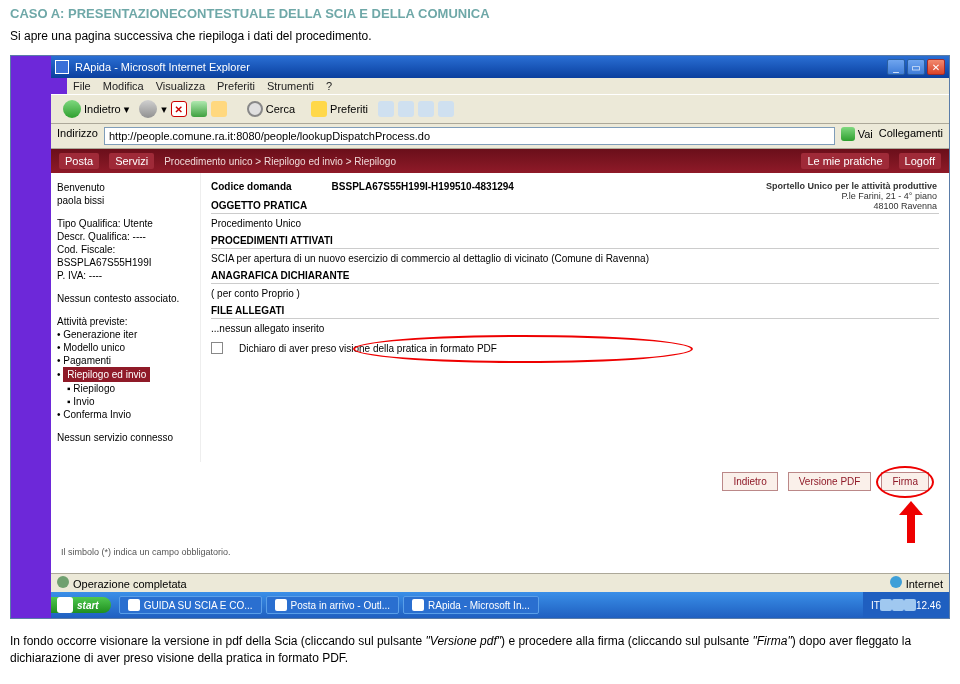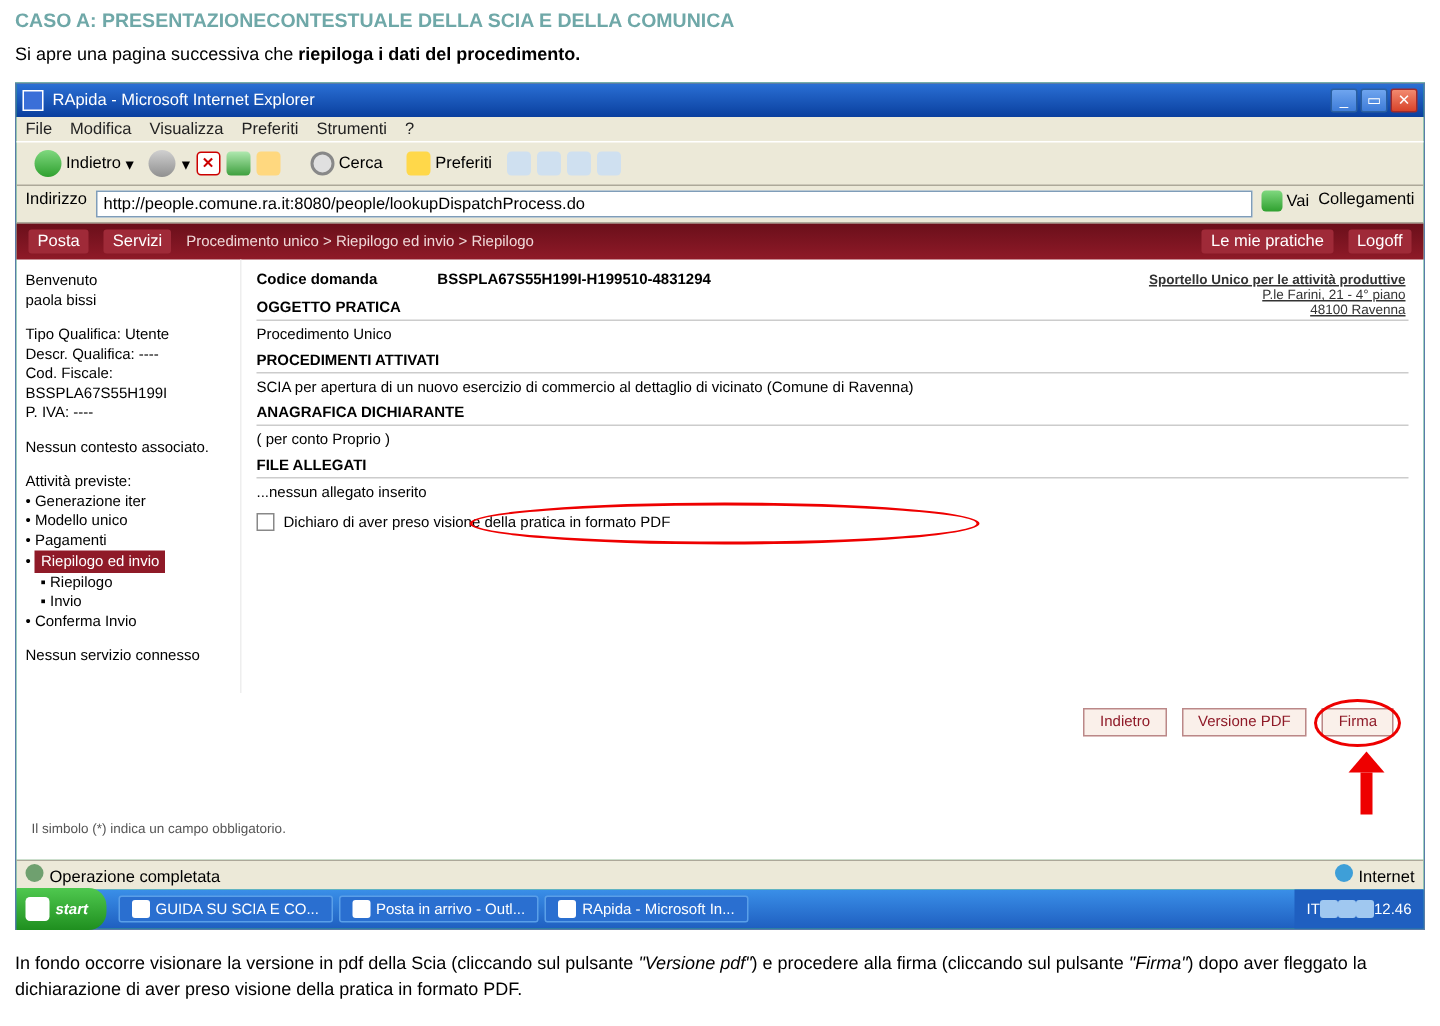--- a/index.html
+++ b/index.html
@@ -1,28 +1,28 @@
 <!DOCTYPE html>
 <html><head>
 <meta charset="utf-8">
 <style>
   * { box-sizing: border-box; margin: 0; padding: 0; }
   body { font-family: Arial, sans-serif; font-size: 11px; width: 960px; background: #fff; color: #000; }
   .page { padding: 6px 10px; }
   .title-line1 { color: #6FA8A8; font-weight: bold; font-size: 13px; margin-bottom: 8px; }
   .intro-line { font-size: 12px; margin-bottom: 12px; }
-  .intro-line .bold { font-weight: bold; }
-  .browser-frame { border: 1px solid #5a7ca8; background: #22c55e; }
+  .intro-line .bold { font-weight: normal; }
+  .browser-frame { border: 1px solid #5a7ca8; background: #6d28d9; padding-left: 40px; }
   .titlebar { background: linear-gradient(#2a6fd4,#0a3f9e); color: #fff; height: 22px; display: flex; align-items: center; padding: 0 4px; font-size: 11px; }
   .titlebar-icon { width: 14px; height: 14px; background: #3a6fd8; border: 1px solid #fff; margin-right: 6px; }
   .titlebar-text { flex: 1; }
   .win-btns { display: flex; gap: 2px; }
   .win-btn { width: 18px; height: 16px; background: linear-gradient(#6fa5ef,#3e7cd8); border: 1px solid #2a5fa0; border-radius: 2px; display:flex; align-items:center; justify-content:center; font-size:10px; color:#fff; }
   .win-close { background: linear-gradient(#f28a6f,#d8432a); border-color:#a02a2a; }
-  .menubar { background: #ece9d8; display: flex; gap: 12px; padding: 2px 6px; font-size: 11px; color:#222; }
+  .menubar { background: #ece9d8; display: flex; gap: 12px; padding: 2px 6px; font-size: 11px; color:#222;margin-left:16px; }
   .toolbar { background: #ece9d8; display: flex; align-items: center; gap: 4px; padding: 3px 6px; border-top:1px solid #fff; border-bottom:1px solid #aca899; }
   .tbtn { display:flex; align-items:center; gap:3px; padding:2px 6px; border-radius:3px; font-size:11px; }
   .ticon { width:18px; height:18px; border-radius:50%; display:inline-block; }
   .ti-back { background: linear-gradient(#7fd87f,#2fa02f); }
   .ti-fwd { background: linear-gradient(#d0d0d0,#909090); }
   .ti-stop { width:16px;height:16px;border-radius:3px; background:#fff; border:1px solid #c00; display:inline-flex;align-items:center;justify-content:center;color:#c00;font-weight:bold;font-size:10px;}
   .ti-refresh { width:16px;height:16px; background:linear-gradient(#afe8af,#3fa03f); border-radius:3px; }
   .ti-home { width:16px;height:16px; background:#ffd87f; border-radius:3px; }
   .ti-search{ width:16px;height:16px; background:#e0e0e0; border-radius:50%; border:2px solid #888;}
   .ti-star{ width:16px;height:16px; background:#ffd84a; border-radius:3px;}
@@ -36,38 +36,38 @@
   .topnav { background: linear-gradient(#6a0f1a,#8f1a28); color:#fff; display:flex; justify-content:space-between; padding:4px 8px; font-size:11px; }
   .topnav .left { display:flex; gap:10px; align-items:center;}
   .topnav .box { background:#9f2a38; padding:2px 6px; border-radius:2px; }
   .breadcrumb-text { color:#f0d8d8; font-size:10px;}
   .layout { display:flex; }
   .sidebar { width:150px; padding:8px 6px; font-size:10px; border-right:1px solid #eee;}
   .sidebar .block { margin-bottom:10px; line-height:1.3;}
   .sidebar .sel { background:#8f1a28; color:#fff; padding:1px 4px; display:inline-block;}
   .main { flex:1; padding:8px 10px; font-size:10px; position:relative;}
   .info-row { display:flex; gap:40px; margin-bottom:8px;}
-  .right-info { position:absolute; right:12px; top:8px; text-align:right; font-size:9px; color:#333;text-decoration:underline;}
+  .right-info { position:absolute; right:12px; top:8px; text-align:right; font-size:9px; color:#333;}
   .section-head { font-weight:bold; border-bottom:1px solid #ccc; margin:6px 0 4px; padding-bottom:2px; font-size:10px;}
-  .checkbox-row { display:flex; align-items:center; gap:6px; margin-top:8px; position:relative;}
+  .checkbox-row { display:flex; align-items:center; gap:16px; margin-top:8px; position:relative;}
   .checkbox { width:12px;height:12px;border:1px solid #888;background:#fff;}
   .ellipse-red { border:2px solid #e00; border-radius:50%; position:absolute; }
   .el1 { width:340px; height:28px; left:142px; top:-7px; }
   .btnbar { display:flex; justify-content:flex-end; gap:10px; padding:10px 20px; align-items:center;}
   .ac-btn { border:1px solid #b88; background:#faf0ea; color:#8f1a28; padding:3px 10px; font-size:10px; }
   .el2 { width:58px; height:32px; border:2px solid #e00; border-radius:50%; }
   .arrow-up { width:28px; display:flex; flex-direction:column; align-items:center; margin-left:auto; margin-right:24px;}
   .arrow-head { width:0;height:0;border-left:12px solid transparent;border-right:12px solid transparent;border-bottom:14px solid #e00;}
   .arrow-stem { width:8px; height:28px; background:#e00;}
   .note { font-size:9px; color:#555; padding:4px 10px 16px;}
   .statusbar { background:#ece9d8; border-top:1px solid #aca899; display:flex; justify-content:space-between; padding:2px 6px; font-size:11px; }
   .status-ico { width:12px;height:12px;background:#6fa06f;border-radius:50%;display:inline-block;margin-right:4px;}
   .globe-ico { width:12px;height:12px;background:#3e9fd8;border-radius:50%;display:inline-block;margin-right:4px;}
   .taskbar { background:linear-gradient(#3a8fe8,#1f5fc0); height:26px; display:flex; align-items:center; color:#fff; font-size:10px;}
-  .start-btn { background:linear-gradient(#4fc84f,#1f8f1f); height:28px; display:flex;align-items:center; gap:4px; padding:0 12px 0 6px; border-radius:0 12px 12px 0; font-style:italic; font-weight:bold;}
+  .start-btn { background:linear-gradient(#4fc84f,#1f8f1f); height:16px; display:flex;align-items:center; gap:4px; padding:0 12px 0 6px; border-radius:0 12px 12px 0; font-style:italic; font-weight:bold;}
   .start-ico { width:16px;height:16px;background:#fff;border-radius:3px; display:inline-block;}
   .task-items { display:flex; gap:4px; margin-left:8px;}
   .task-item { background:#2a6fd0; border:1px solid #5a9fe8; padding:2px 8px; border-radius:2px; display:flex;align-items:center;gap:4px;}
   .task-ico { width:12px;height:12px;background:#fff;border-radius:2px;}
   .tray { margin-left:auto; background:#1f5fc0; padding:0 8px; display:flex;align-items:center;gap:0; height:26px;}
   .tray-ico { width:12px;height:12px;background:#a0c8f0;border-radius:2px;}
   .body-text { font-size:12px; line-height:1.4; margin-top:14px;}
   .body-text .ital { font-style: italic; }
   .body-text .bold { font-weight:normal; }
 </style>

